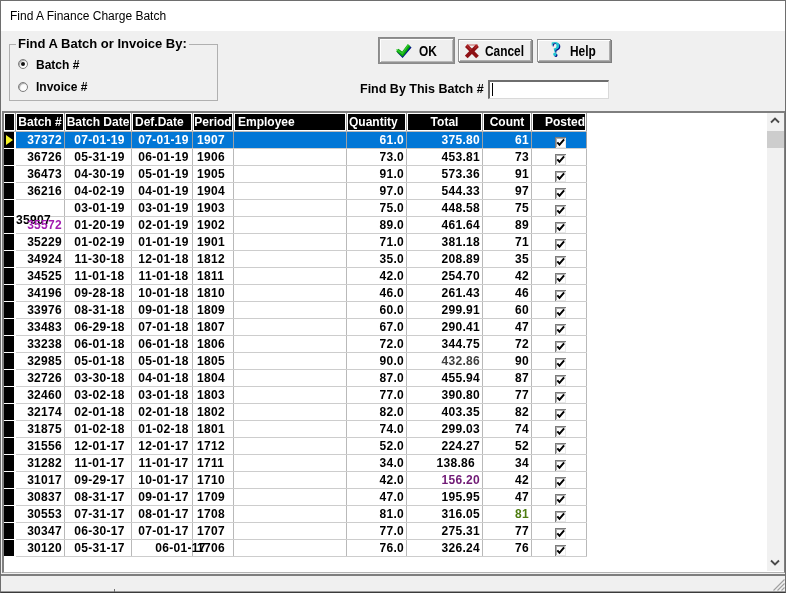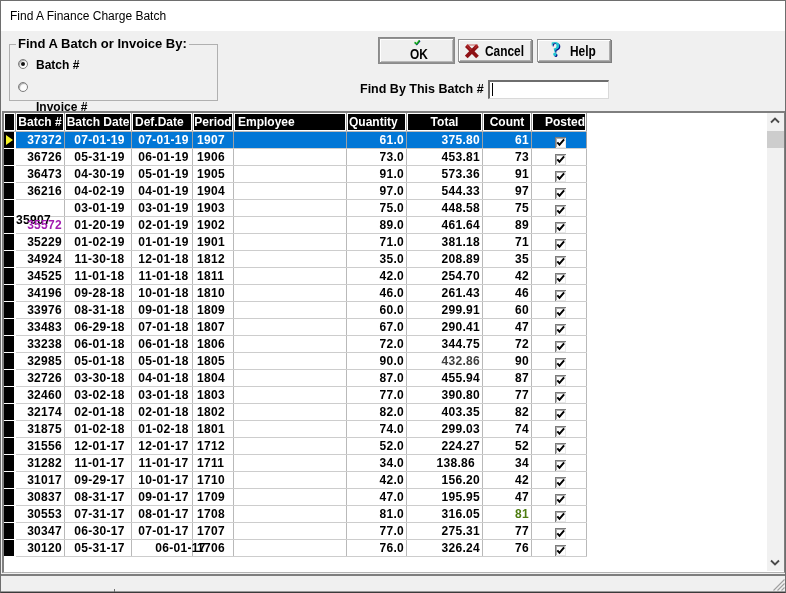--- a/index.html
+++ b/index.html
@@ -30,23 +30,23 @@
 .statusbar{position:absolute;left:1px;top:574px;width:784px;height:17px;background:#f0f0f0;border-top:2px solid #7e7e7e;}
 </style></head><body>
 <div class="titlebar">
     <div class="titletxt">Find A Finance Charge Batch</div>
   </div>
 <div class="groupbox"></div>
 <div class="grouplbl">Find A Batch or Invoice By:</div>
 <div class="radio sel" style="left:18px;top:59px;"></div>
 <div class="radlbl" style="left:36px;top:58px;">Batch #</div>
 <div class="radio" style="left:18px;top:82px;"></div>
-<div class="radlbl" style="left:36px;top:80px;margin-top:20px;">Invoice #</div>
+<div class="radlbl" style="left:36px;top:80px;">Invoice #</div>
 
-<div class="btn ok" style="left:379px;top:38px;width:75px;height:25px;flex-direction:column;">
+<div class="btn ok" style="left:379px;top:38px;width:75px;height:25px;">
     <svg width="18" height="17" viewBox="0 0 18 17">
       <path d="M4.4,9.2 L8.5,13.3 L16.2,4.3" stroke="#001289" stroke-width="3.6" fill="none"></path>
       <path d="M3.3,8.1 L8.4,12.2 L15.1,3.2" stroke="#0ba30b" stroke-width="3.6" fill="none"></path>
       <path d="M2.5,7.5 L8.3,11.6 L14.5,2.6" stroke="#2fcb2f" stroke-width="1.3" fill="none"></path>
     </svg>
     <span style="margin-left:7px;">OK</span>
   </div>
 <div class="btn" style="left:458px;top:39px;width:74px;height:23px;padding-left:5px;">
     <svg width="14" height="16" viewBox="0 0 14 16">
       <path d="M1.3,2.6 L12.5,14.0" stroke="#8e1115" stroke-width="3.8" fill="none"></path>
@@ -428,21 +428,21 @@
       <rect x="2" y="2" width="8" height="8" fill="#ffffff"></rect>
       <path d="M2.3,5.3 L4.5,7.8 L9.1,2.4" stroke="#000000" stroke-width="2.0" fill="none"></path>
     </svg></div>
 <div class="ind" style="top:472px;"></div>
 <div class="hsep" style="left:16px;top:488px;width:571px;"></div>
 <div class="cell" style="left:16px;top:472px;width:48px;color:#000000;text-align:right;padding-right:2px;">31017</div>
 <div class="cell" style="left:65px;top:472px;width:66px;color:#000000;text-align:center;padding-left:3px;">09-29-17</div>
 <div class="cell" style="left:132px;top:472px;width:60px;color:#000000;text-align:center;padding-left:3px;">10-01-17</div>
 <div class="cell" style="left:193px;top:472px;width:40px;color:#000000;text-align:left;padding-left:4px;">1710</div>
 <div class="cell" style="left:347px;top:472px;width:59px;color:#000000;text-align:right;padding-right:2px;">42.0</div>
-<div class="cell" style="left:407px;top:472px;width:75px;color:#000000;text-align:right;padding-right:2px;">156.20</div>
+<div class="cell" style="left:407px;top:472px;width:75px;color:#701a75;text-align:right;padding-right:2px;">156.20</div>
 <div class="cell" style="left:483px;top:472px;width:48px;color:#000000;text-align:right;padding-right:2px;">42</div>
 <div style="position:absolute;left:555px;top:474px;width:11px;height:11px;"><svg width="11" height="11" viewBox="0 0 11 11">
       <path d="M0,0 H11 V1 H1 V11 H0 Z" fill="#7b7b7b"></path>
       <path d="M1,1 H10 V2 H2 V10 H1 Z" fill="#adadad"></path>
       <path d="M10,1 H11 V11 H1 V10 H10 Z" fill="#e9e9e9"></path>
       <rect x="2" y="2" width="8" height="8" fill="#ffffff"></rect>
       <path d="M2.3,5.3 L4.5,7.8 L9.1,2.4" stroke="#000000" stroke-width="2.0" fill="none"></path>
     </svg></div>
 <div class="ind" style="top:489px;"></div>
 <div class="hsep" style="left:16px;top:505px;width:571px;"></div>

